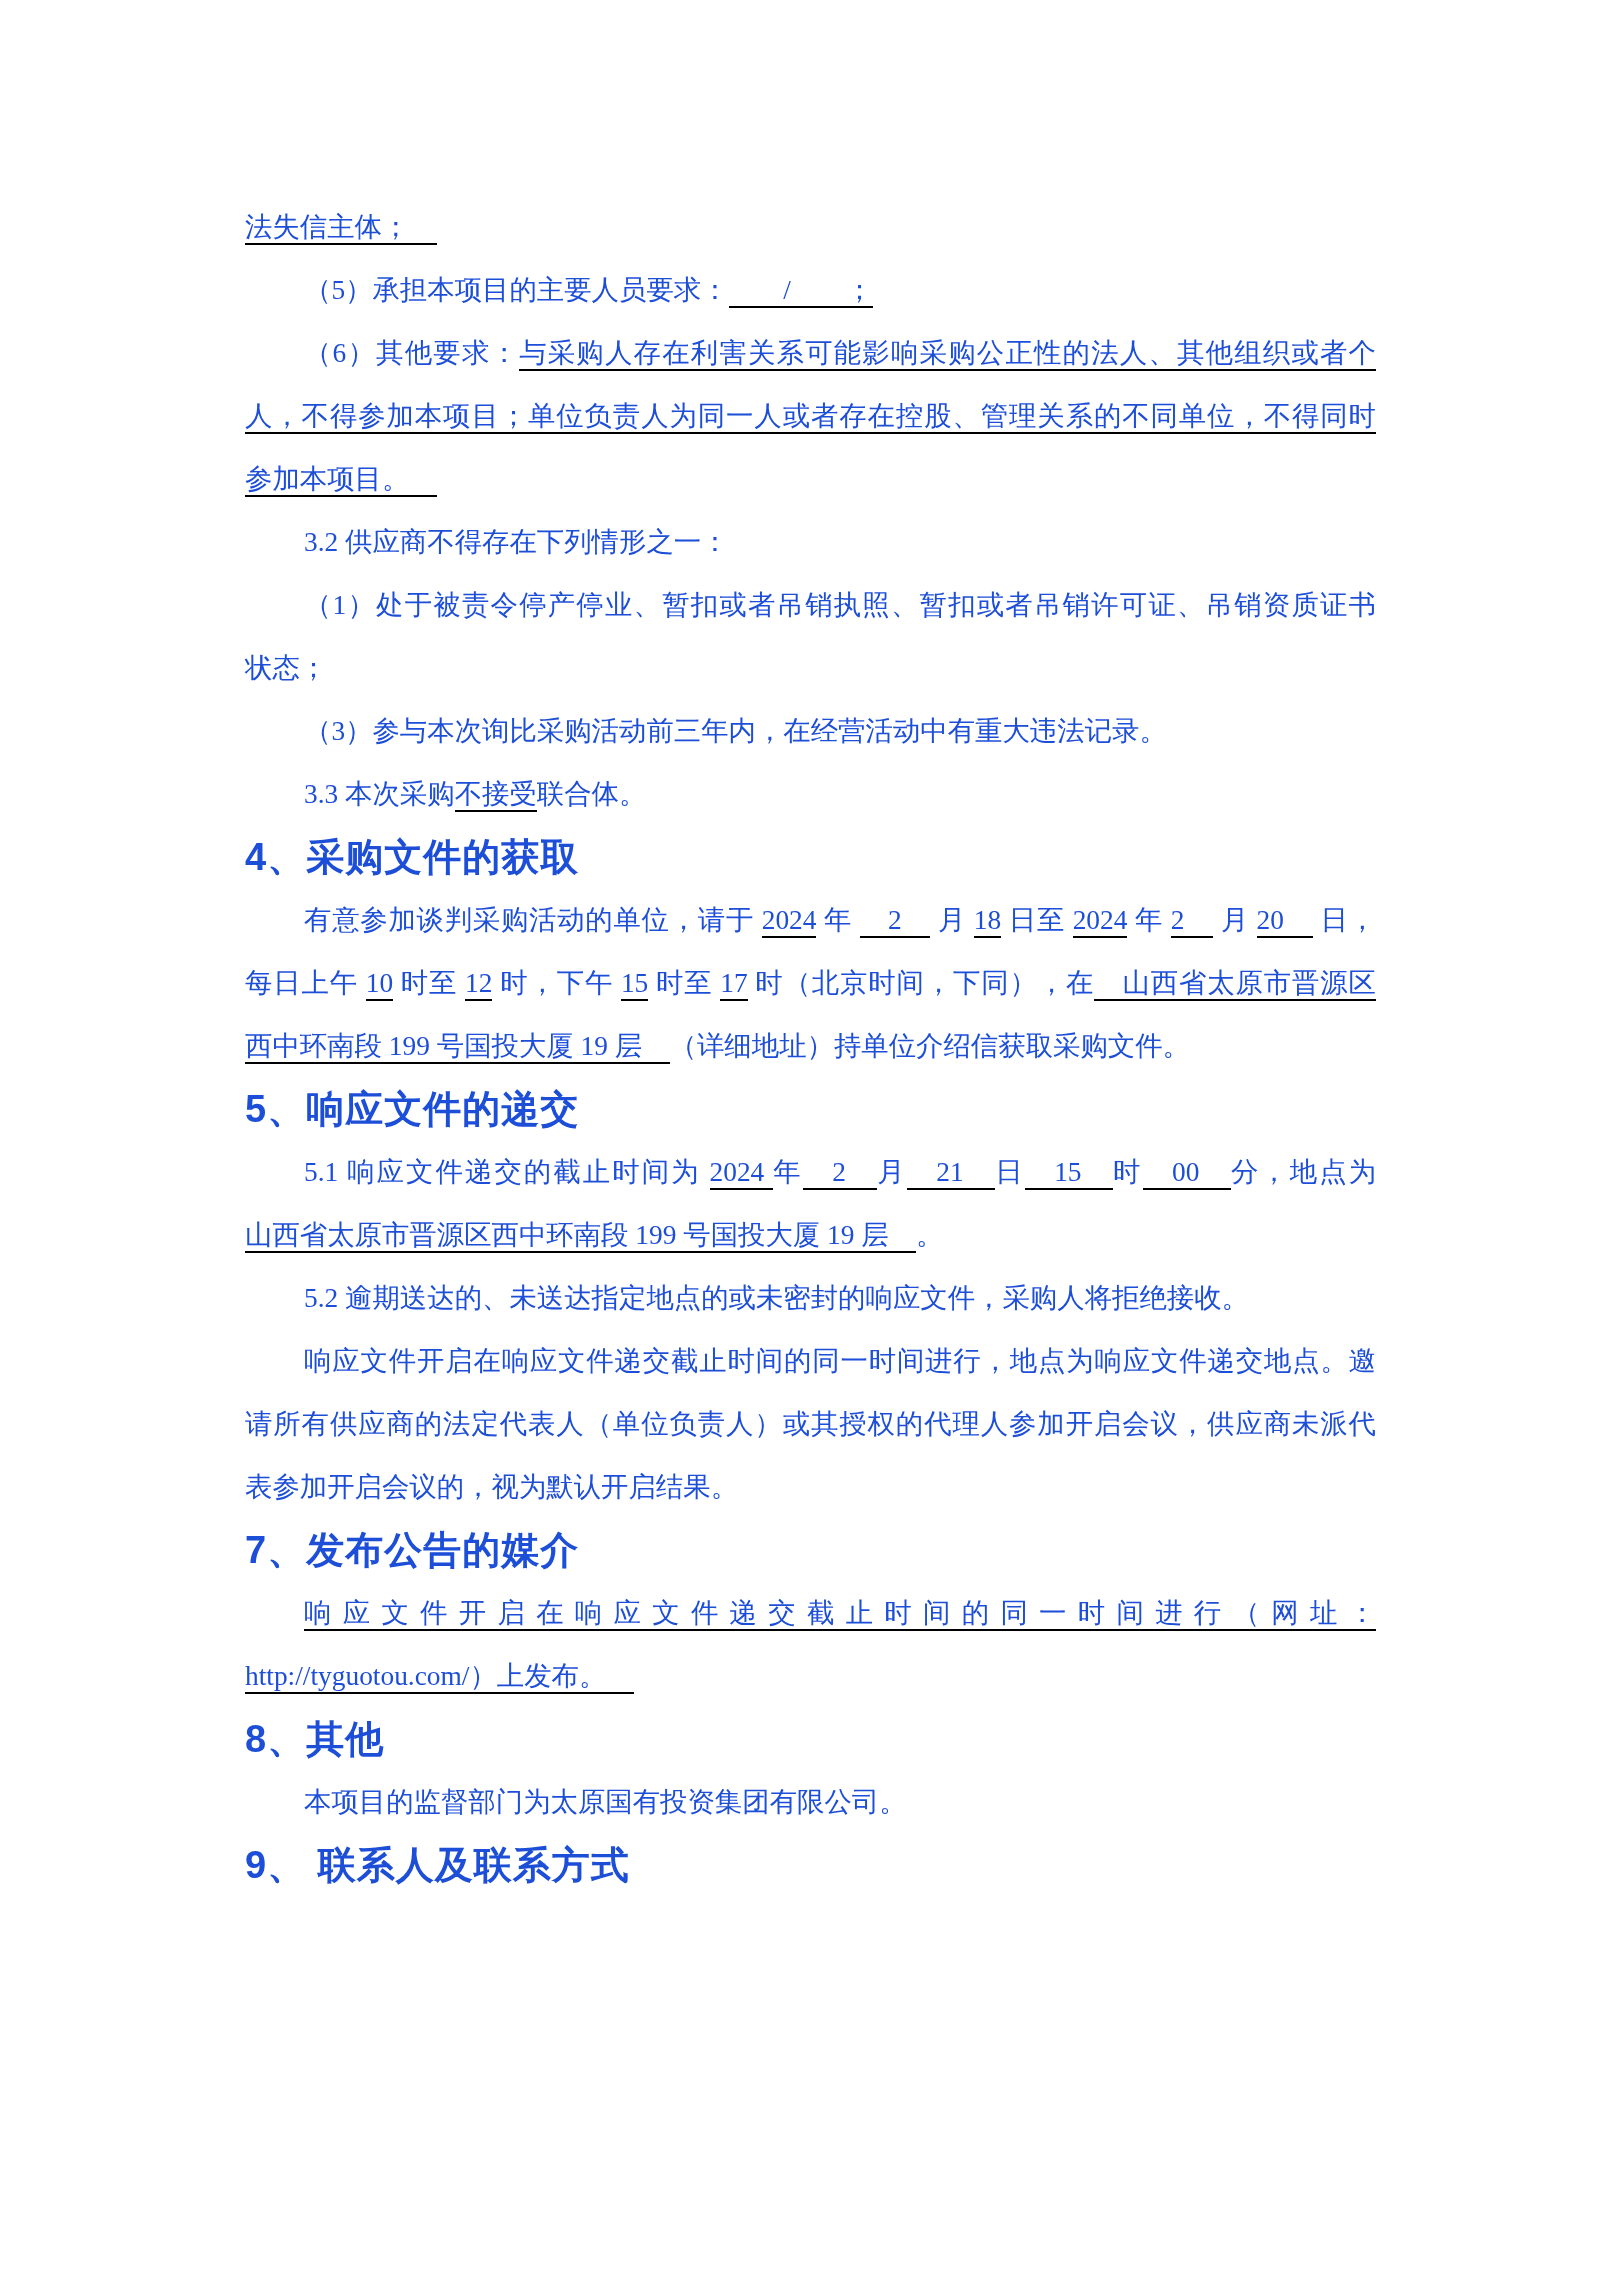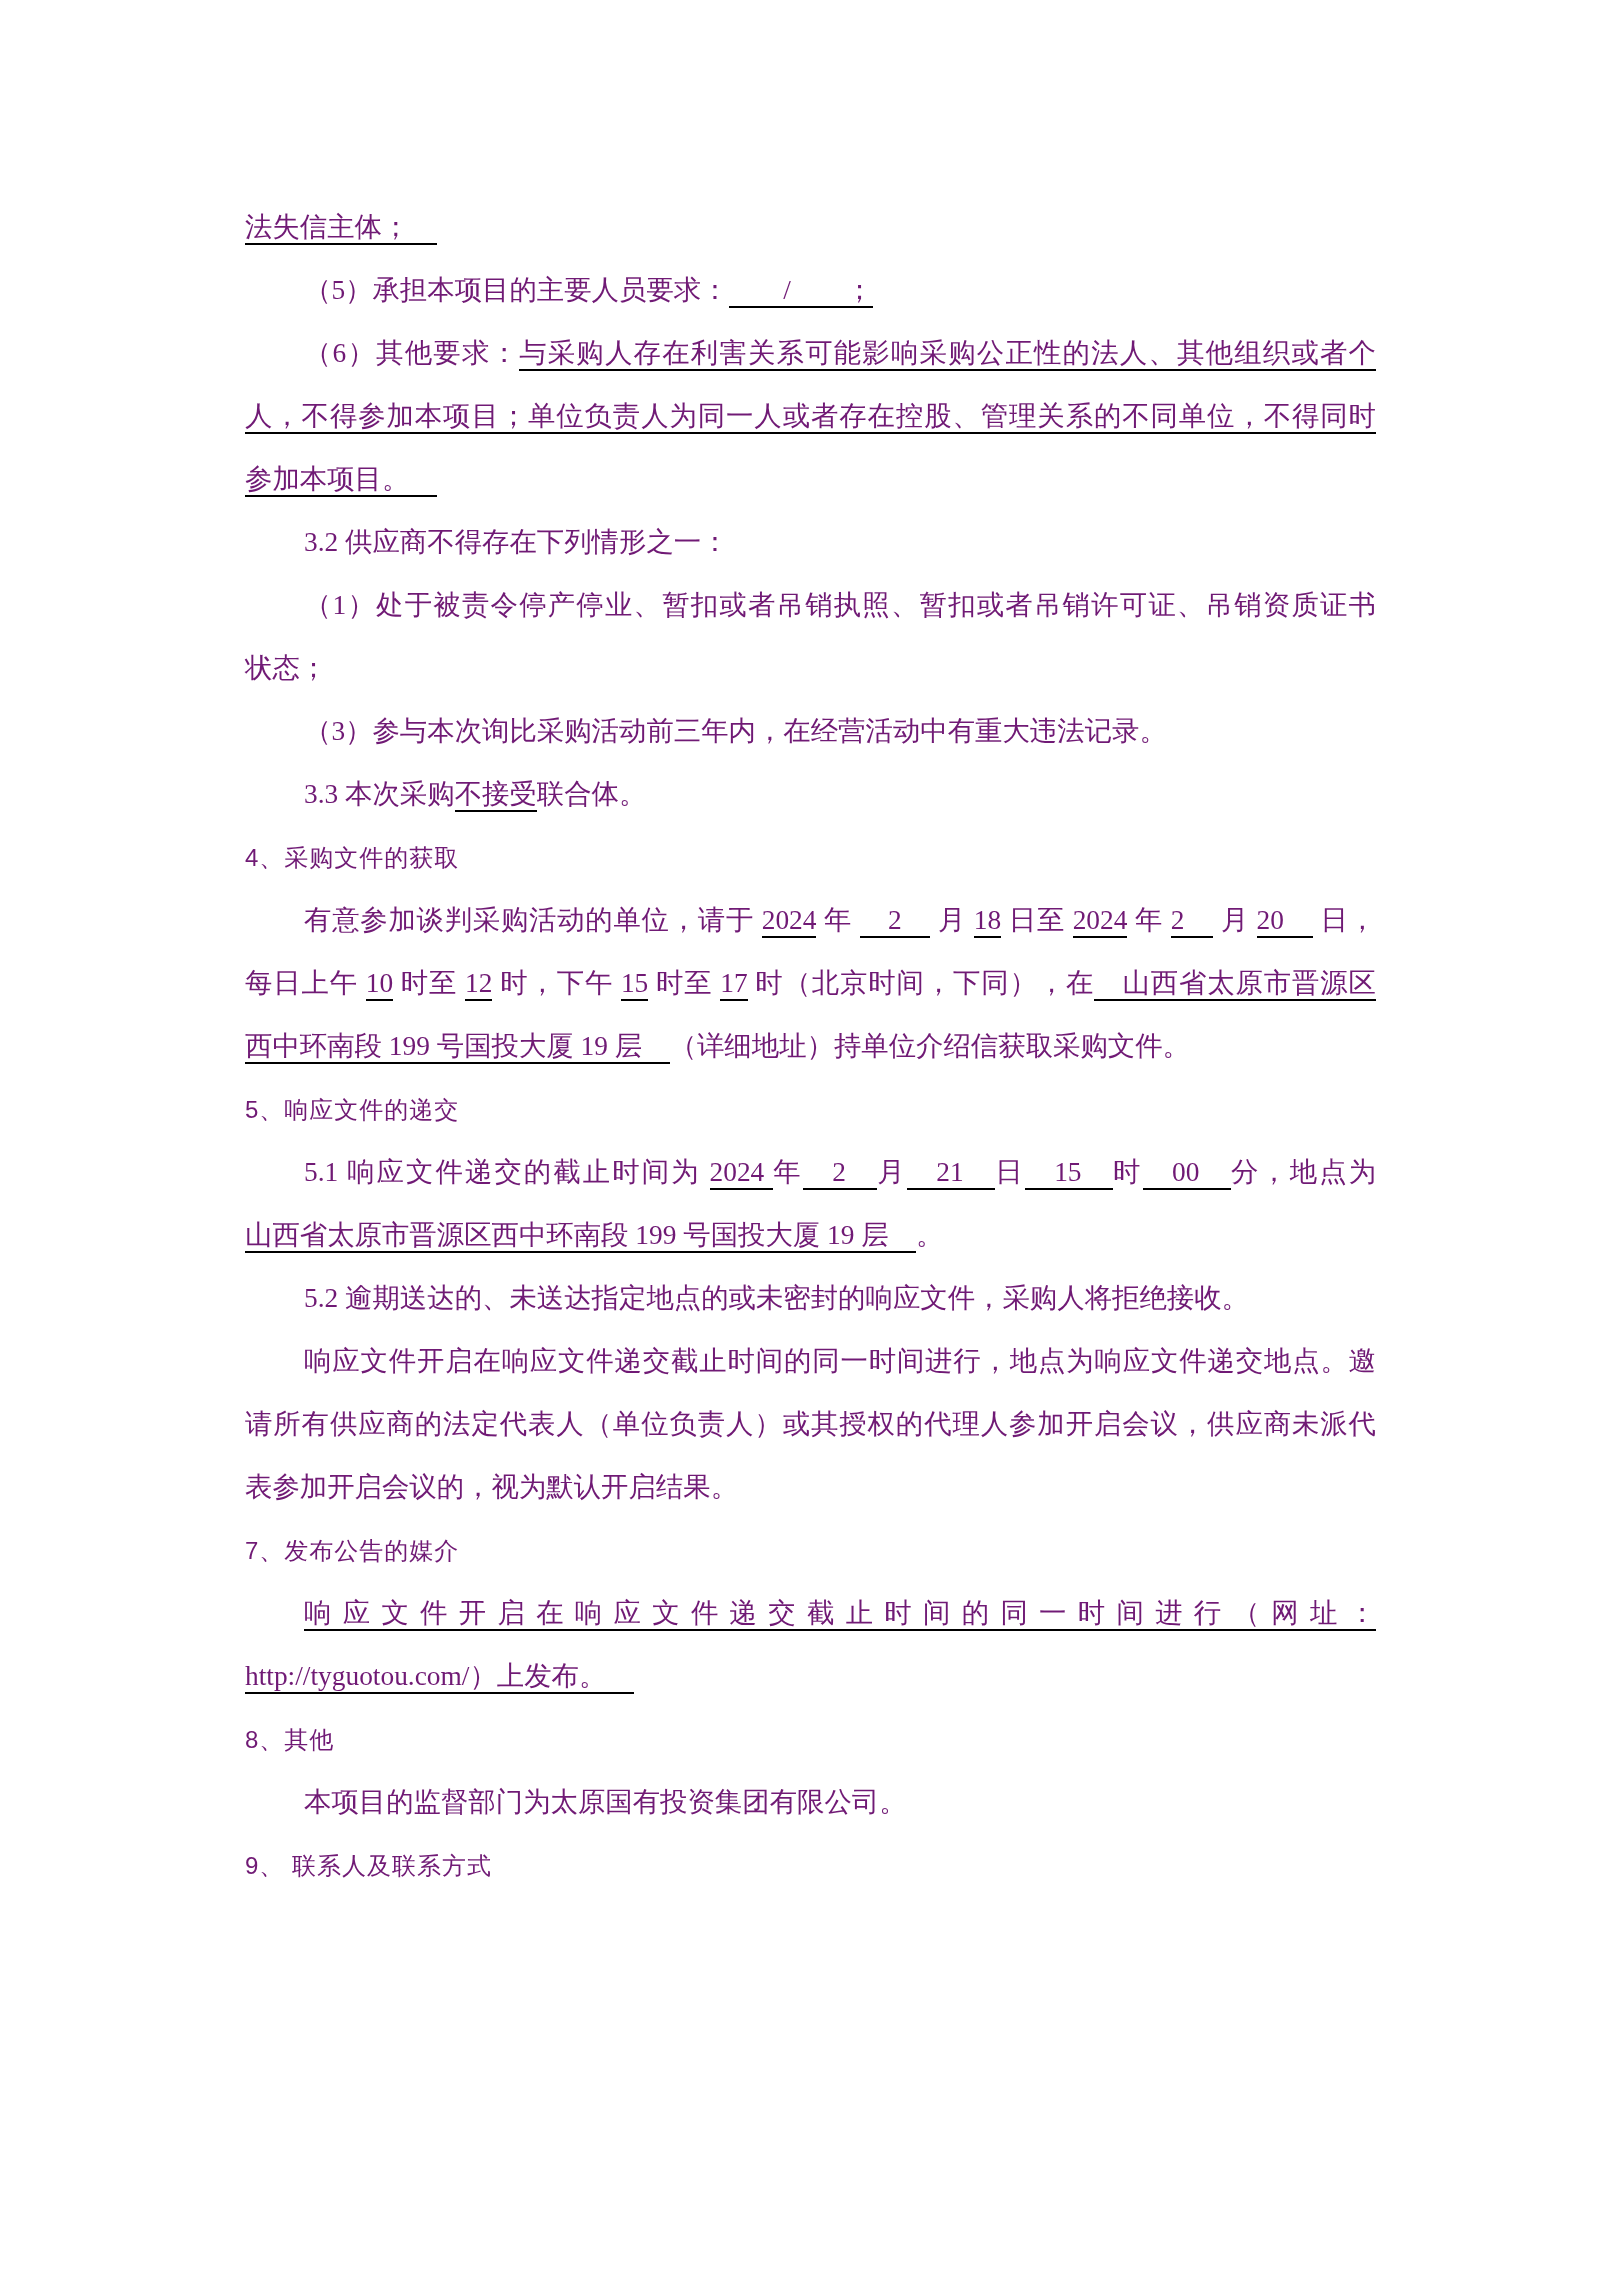--- a/index.html
+++ b/index.html
@@ -3,21 +3,21 @@
 <meta charset="utf-8">
 <title>询比采购公告</title>
 <style>
   * { margin: 0; padding: 0; box-sizing: border-box; }
   html, body { background: #ffffff; }
   .page {
     position: relative;
     width: 1621px;
     height: 2293px;
     background: #ffffff;
-    color: #701a75;
+    color: #1d4ed8;
     font-family: "Liberation Serif", "DejaVu Serif", serif;
     overflow: hidden;
   }
   .content {
     position: absolute;
     left: 245px;
     top: 196px;
     width: 1131px;
   }
   .line {
@@ -28,22 +28,22 @@
     text-align: left;
     overflow: visible;
   }
   .line.indent { text-indent: 59px; }
   .line.fill {
     text-align: justify;
     text-align-last: justify;
   }
   .line.heading {
     font-family: "Liberation Sans", "DejaVu Sans", sans-serif;
-    font-weight: 400;
-    font-size: 24px;
+    font-weight: 700;
+    font-size: 38px;
     letter-spacing: 1px;
   }
   .u {
     border-bottom: 2px solid #000000;
     padding-bottom: 1px;
   }
 </style>
 </head>
 <body>
 

